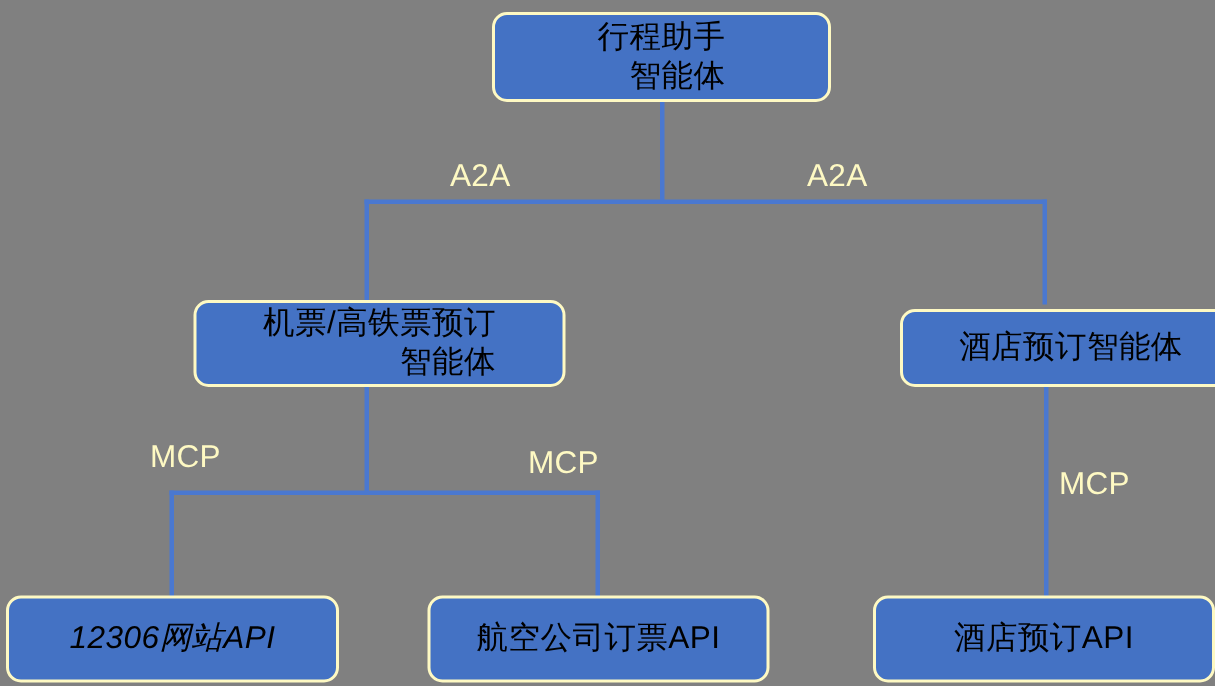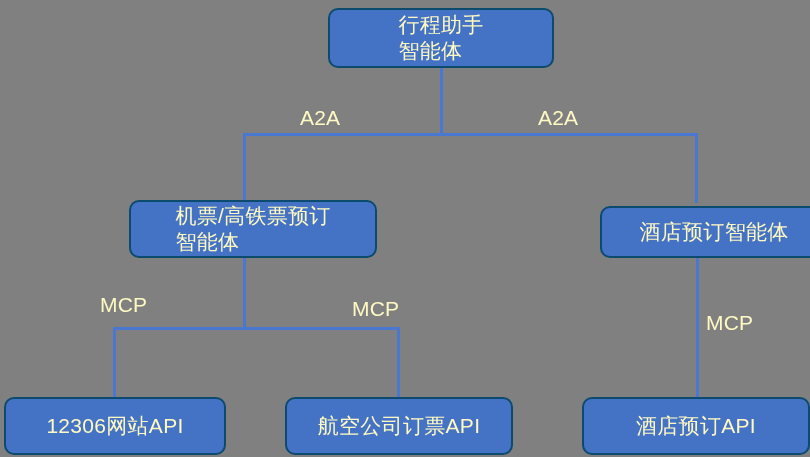--- a/index.html
+++ b/index.html
@@ -24,27 +24,27 @@
     background: #4a78d0;
   }
   .line.v { width: 3px; }
   .line.h { height: 3px; }
 
   
   .node {
     position: absolute;
     box-sizing: border-box;
     background: #4472c4;
-    border: 2px solid #0c4a6e;
+    border: 2px solid #fef9c3;
     border-radius: 10px;
     display: flex;
     align-items: center;
     justify-content: center;
-    text-align: left;
-    color: #fef9c3;
+    text-align: right;
+    color: #000000;
     font-size: 21px;
     line-height: 1.22;
     letter-spacing: 0.3px;
     white-space: pre-line;
     padding: 2px 6px;
     z-index: 2;
   }
   .node .node-label { display: block; }
 
   
@@ -94,21 +94,21 @@
 
   <div class="node" style="left:129px; top:200px; width:248px; height:58px;">
     <span class="node-label">机票/高铁票预订
 智能体</span>
   </div>
 
   <div class="node" style="left:582px; top:206px; width:228px; height:52px;margin-left:18px;">
     <span class="node-label">酒店预订智能体</span>
   </div>
 
-  <div class="node" style="left:4px; top:397px; width:222px; height:58px;">
+  <div class="node" style="left:4px; top:397px; width:222px; height:58px;font-style:italic;">
     <span class="node-label">12306网站API</span>
   </div>
 
   <div class="node" style="left:582px; top:397px; width:228px; height:58px;">
     <span class="node-label">酒店预订API</span>
   </div>
 
   <div class="node" style="left:285px; top:397px; width:228px; height:58px;">
     <span class="node-label">航空公司订票API</span>
   </div>

